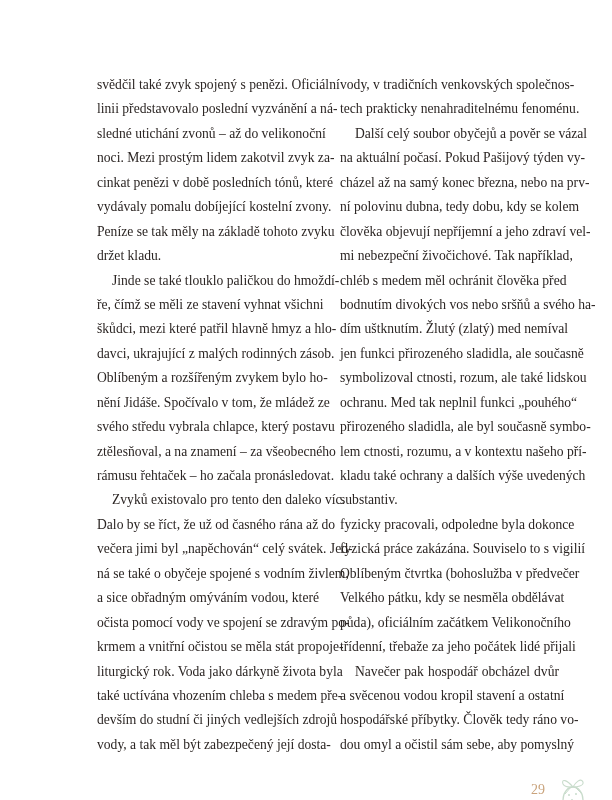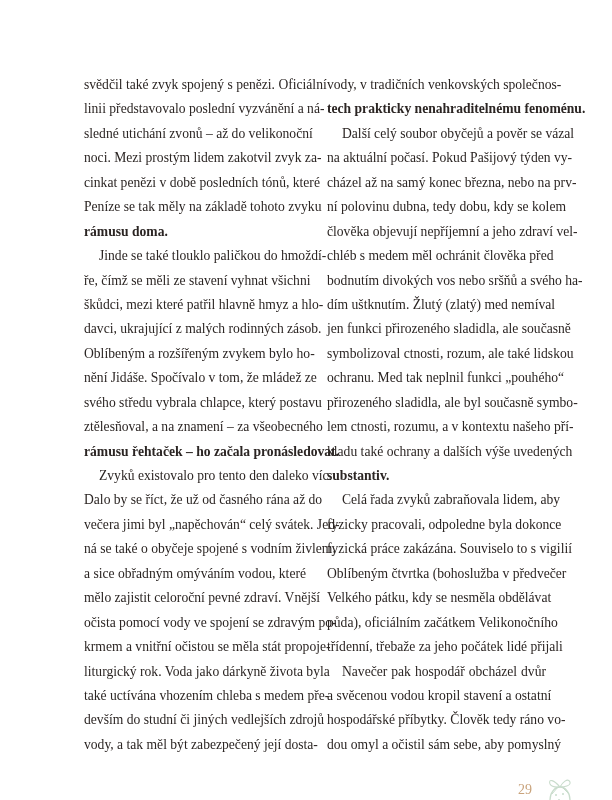--- a/index.html
+++ b/index.html
@@ -1,94 +1,94 @@
 <!DOCTYPE html>
 <html><head>
 <meta charset="utf-8">
 <style>
   html, body { margin: 0; padding: 0; }
   body {
     width: 612px; height: 800px; background: #ffffff; position: relative; overflow: hidden;
     font-family: "Liberation Serif", "DejaVu Serif", serif; color: #2b2523;
   }
-  .page { position: absolute; left: 0; top: 0; width: 556px; height: 800px; }
+  .page { position: absolute; left: 13px; top: 0; width: 556px; height: 800px; }
   .column {
     position: absolute; top: 73px;
     font-size: 13.6px; line-height: 24.45px;
   }
   .col-left { left: 84px; width: 222px; }
   .col-right { left: 327px; width: 219px; }
   .line {
     display: block; white-space: nowrap; text-align: justify; text-align-last: justify;
     height: 24.45px;
   }
-  .line.last { text-align-last: left; font-weight: bold; }
+  .line.last { text-align-last: left; }
   .line.indent { padding-left: 15px; }
   .footer {
     position: absolute; left: 488px; top: 730px; width: 118px; height: 50px; margin-top: 44px;
   }
   .page-number {
     position: absolute; left: 30px; top: 8px; font-size: 14px; color: #c9a37c;
     font-family: "Liberation Serif", serif;
   }
   .ornament { position: absolute; left: 0; top: 0; }
 </style>
 </head>
 <body>
 
 <div class="page">
   <div class="column col-left">
       <span class="line">svědčil také zvyk spojený s penězi. Oficiální</span>
       <span class="line">linii představovalo poslední vyzvánění a ná-</span>
       <span class="line">sledné utichání zvonů – až do velikonoční</span>
       <span class="line">noci. Mezi prostým lidem zakotvil zvyk za-</span>
       <span class="line">cinkat penězi v době posledních tónů, které</span>
+      <span class="line">vydávaly pomalu dobíjející kostelní zvony.</span>
       <span class="line">Peníze se tak měly na základě tohoto zvyku</span>
-      <span class="line last">rámusu doma.</span>
+      <span class="line last">držet kladu.</span>
       <span class="line indent">Jinde se také tlouklo paličkou do hmoždí-</span>
       <span class="line">ře, čímž se měli ze stavení vyhnat všichni</span>
       <span class="line">škůdci, mezi které patřil hlavně hmyz a hlo-</span>
       <span class="line">davci, ukrajující z malých rodinných zásob.</span>
       <span class="line">Oblíbeným a rozšířeným zvykem bylo ho-</span>
       <span class="line">nění Jidáše. Spočívalo v tom, že mládež ze</span>
       <span class="line">svého středu vybrala chlapce, který postavu</span>
       <span class="line">ztělesňoval, a na znamení – za všeobecného</span>
       <span class="line last">rámusu řehtaček – ho začala pronásledovat.</span>
       <span class="line indent">Zvyků existovalo pro tento den daleko víc.</span>
       <span class="line">Dalo by se říct, že už od časného rána až do</span>
       <span class="line">večera jimi byl „napěchován“ celý svátek. Jed-</span>
       <span class="line">ná se také o obyčeje spojené s vodním živlem,</span>
       <span class="line">a sice obřadným omýváním vodou, které</span>
-      <span class="line">mělo zajistit celoroční pevné zdraví. Vnější</span>
       <span class="line">očista pomocí vody ve spojení se zdravým po-</span>
       <span class="line">krmem a vnitřní očistou se měla stát propoje-</span>
       <span class="line">liturgický rok. Voda jako dárkyně života byla</span>
       <span class="line">také uctívána vhozením chleba s medem pře-</span>
       <span class="line">devším do studní či jiných vedlejších zdrojů</span>
       <span class="line">vody, a tak měl být zabezpečený její dosta-</span>
     </div>
   <div class="column col-right">
       <span class="line">vody, v tradičních venkovských společnos-</span>
       <span class="line last">tech prakticky nenahraditelnému fenoménu.</span>
       <span class="line indent">Další celý soubor obyčejů a pověr se vázal</span>
       <span class="line">na aktuální počasí. Pokud Pašijový týden vy-</span>
       <span class="line">cházel až na samý konec března, nebo na prv-</span>
       <span class="line">ní polovinu dubna, tedy dobu, kdy se kolem</span>
       <span class="line">člověka objevují nepříjemní a jeho zdraví vel-</span>
+      <span class="line">mi nebezpeční živočichové. Tak například,</span>
       <span class="line">chléb s medem měl ochránit člověka před</span>
       <span class="line">bodnutím divokých vos nebo sršňů a svého ha-</span>
       <span class="line">dím uštknutím. Žlutý (zlatý) med nemíval</span>
       <span class="line">jen funkci přirozeného sladidla, ale současně</span>
       <span class="line">symbolizoval ctnosti, rozum, ale také lidskou</span>
       <span class="line">ochranu. Med tak neplnil funkci „pouhého“</span>
       <span class="line">přirozeného sladidla, ale byl současně symbo-</span>
       <span class="line">lem ctnosti, rozumu, a v kontextu našeho pří-</span>
       <span class="line">kladu také ochrany a dalších výše uvedených</span>
       <span class="line last">substantiv.</span>
-      <span class="line indent">Celá řada zvyků zabraňovala lidem, aby</span>
       <span class="line">fyzicky pracovali, odpoledne byla dokonce</span>
       <span class="line">fyzická práce zakázána. Souviselo to s vigilií</span>
       <span class="line">Oblíbeným čtvrtka (bohoslužba v předvečer</span>
       <span class="line">Velkého pátku, kdy se nesměla obdělávat</span>
       <span class="line">půda), oficiálním začátkem Velikonočního</span>
       <span class="line">třídenní, třebaže za jeho počátek lidé přijali</span>
       <span class="line indent">Navečer pak hospodář obcházel dvůr</span>
       <span class="line">a svěcenou vodou kropil stavení a ostatní</span>
       <span class="line">hospodářské příbytky. Člověk tedy ráno vo-</span>
       <span class="line">dou omyl a očistil sám sebe, aby pomyslný</span>

